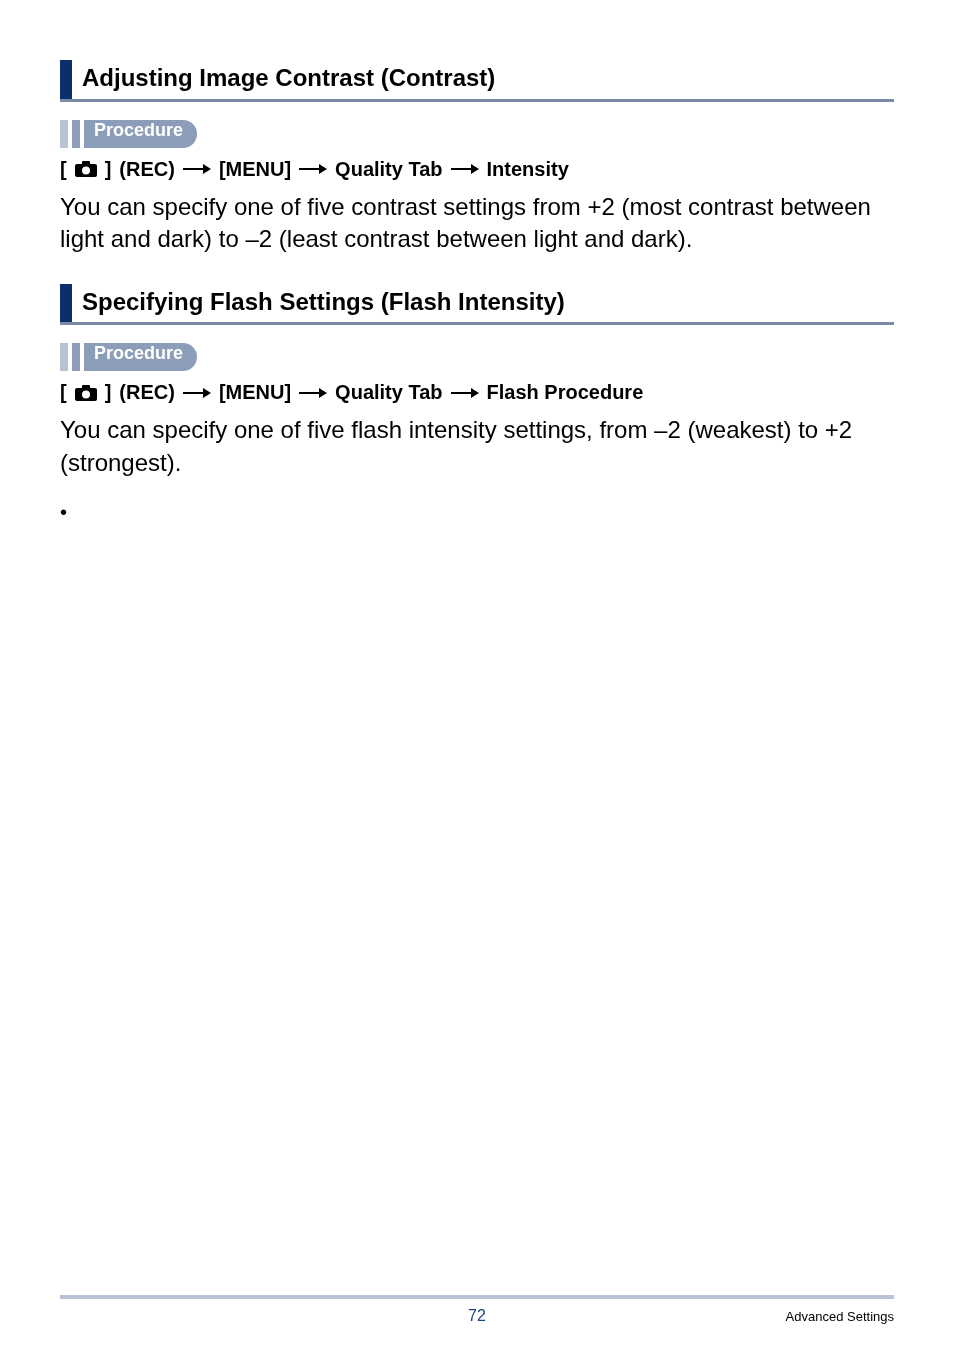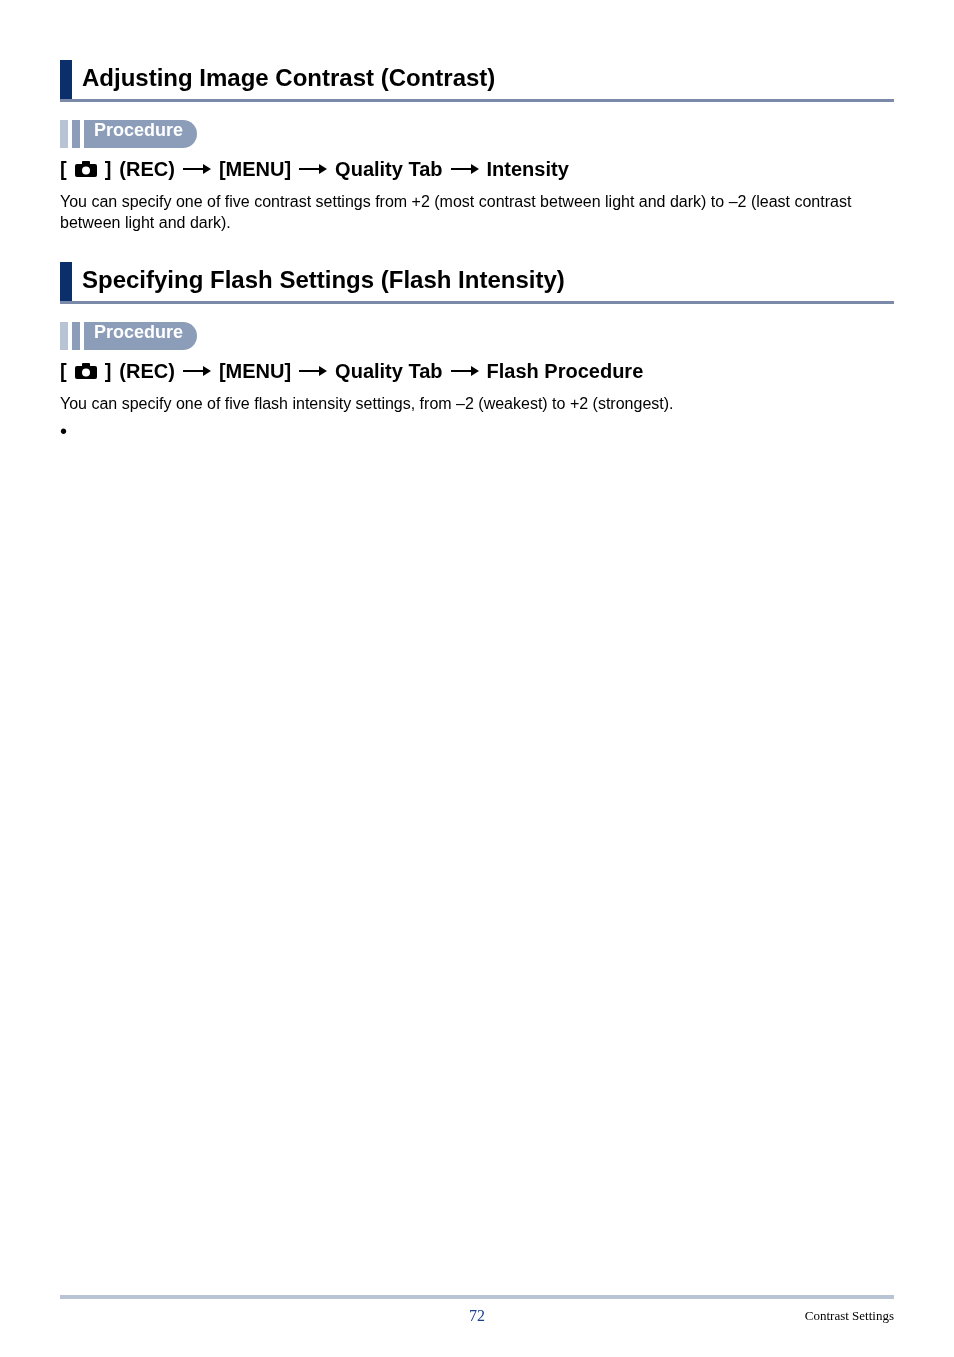--- a/index.html
+++ b/index.html
@@ -60,21 +60,21 @@
     align-items: center;
     flex-wrap: wrap;
     gap: 8px;
     margin-bottom: 10px;
   }
   .bc-line .cam-icon {
     display: inline-flex;
     align-items: center;
   }
   .body-text {
-    font-size: 16px;
+    font-size: 24px;
     line-height: 1.35;
     margin-bottom: 28px;
   }
   .bullet-line {
     font-size: 20px;
     line-height: 1.35;
     display: flex;
   }
   .bullet-line .dot {
     width: 16px;
@@ -93,21 +93,20 @@
   .footer-rule {
     border: none;
     border-top: 4px solid #b8c3d4;
     margin-bottom: 8px;
   }
   .footer-row {
     display: flex;
     align-items: center;
     font-size: 14px;
     color: #000000;
-    font-family: Liberation Serif, serif;
   }
   .footer-row .pagenum {
     flex: 1;
     text-align: center;
     color: #1a3f8f;
     font-size: 16px;
   }
   .footer-row .left-spacer { flex: 1; }
   .footer-row .section-name {
     flex: 1;
@@ -207,26 +206,26 @@
   <span>Quality Tab</span>
   <span class="arrow">
     <svg width="28" height="12" viewBox="0 0 28 12">
         <line x1="0" y1="6" x2="22" y2="6" stroke="#000" stroke-width="2"></line>
         <polygon points="20,1 28,6 20,11" fill="#000"></polygon>
       </svg>
   </span>
   <span>Flash Procedure</span>
 </div>
 
-<div class="body-text" style="margin-bottom:4px">You can specify one of five flash intensity settings, from –2 (weakest) to +2 (strongest).</div>
+<div class="body-text" style="margin-bottom:20px">You can specify one of five flash intensity settings, from –2 (weakest) to +2 (strongest).</div>
 
 <div class="bullet-line">
   <span class="dot">•</span>
 </div>
 
 <div class="footer">
   <hr class="footer-rule">
   <div class="footer-row">
     <span class="left-spacer"></span>
     <span class="pagenum">72</span>
-    <span class="section-name">Contrast Settings</span>
+    <span class="section-name">Advanced Settings</span>
   </div>
 </div>
 
 </body></html>

